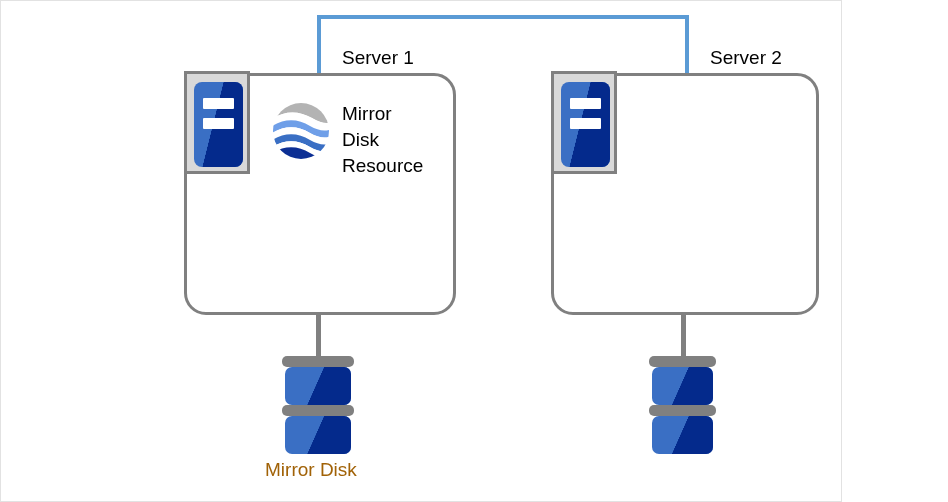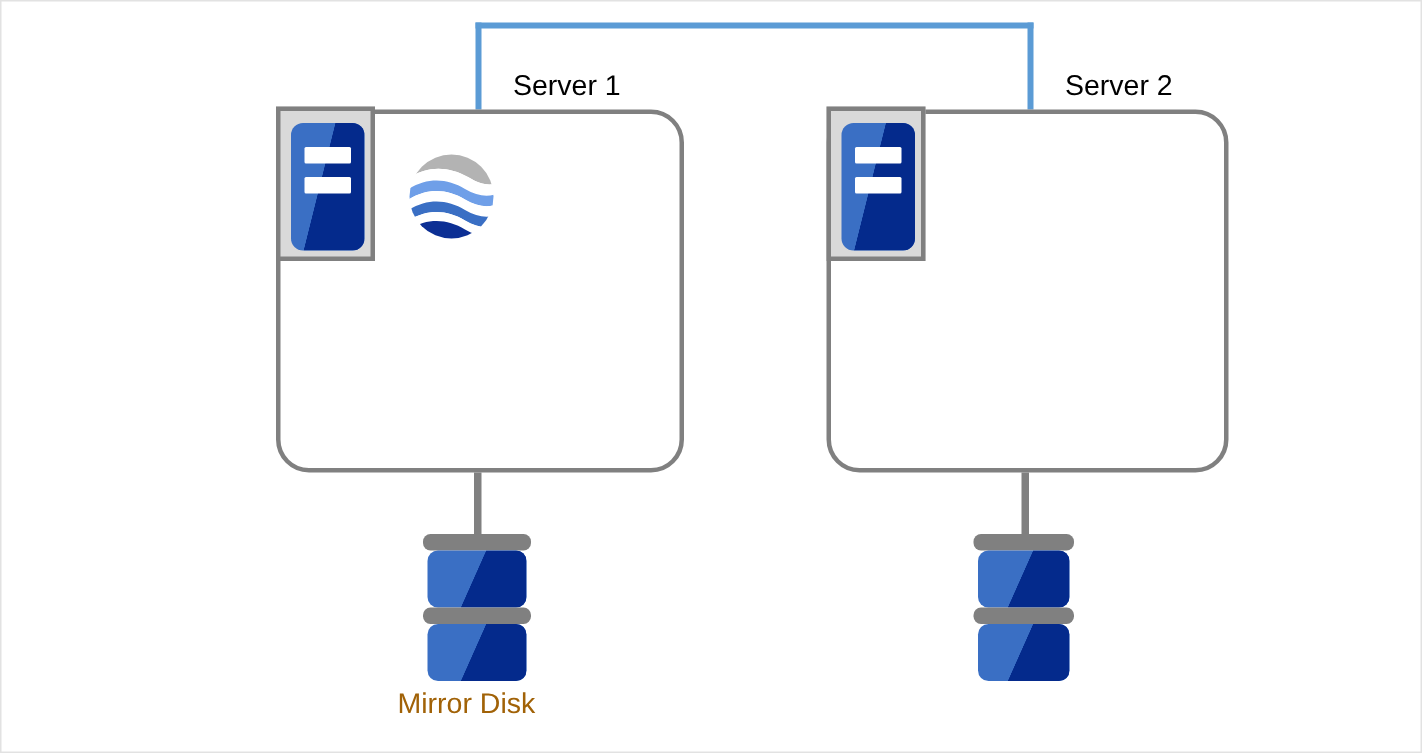--- a/index.html
+++ b/index.html
@@ -5,21 +5,21 @@
   html, body {
     margin: 0;
     padding: 0;
     background: #ffffff;
   }
   body {
     font-family: "Liberation Sans", sans-serif;
   }
   #canvas {
     position: relative;
-    width: 948px;
+    width: 842px;
     height: 502px;
     background: #ffffff;
     border: 1px solid #e2e2e2;
     box-sizing: border-box;
     overflow: hidden;
   }
 
   
   .link-v {
     position: absolute;
@@ -186,20 +186,23 @@
         <path d="M -4 41 C 10 30, 25 30, 38 38 C 47 43, 54 44, 62 40
                  L 62 47 C 54 51, 47 50, 38 45 C 25 37, 10 37, -4 48 Z" fill="#3a6fc4"></path>
         <path d="M -4 48 C 10 37, 25 37, 38 45 C 47 50, 54 51, 62 47
                  L 62 53 C 54 57, 47 56, 38 51 C 25 43, 10 43, -4 54 Z" fill="#ffffff"></path>
         <path d="M -4 54 C 10 43, 25 43, 38 51 C 47 56, 54 57, 62 53
                  L 62 62 L -4 62 Z" fill="#0c2f94"></path>
       </g>
     </svg>
   </div>
 
+  <div class="resource-label" style="left:341px; top:100px;">Mirror
+Disk
+Resource</div>
 
   <div class="conn-v" style="left:315px; top:314px; height:44px;"></div>
 
   <div class="server-label" style="left:709px; top:46px;">Server 2</div>
 
   <div class="server-box" style="left:550px; top:72px; width:268px; height:242px;"></div>
 
   <div class="server-icon" style="left:550px; top:70px;">
     <div class="server-icon-inner">
       <div class="server-icon-shade"></div>

